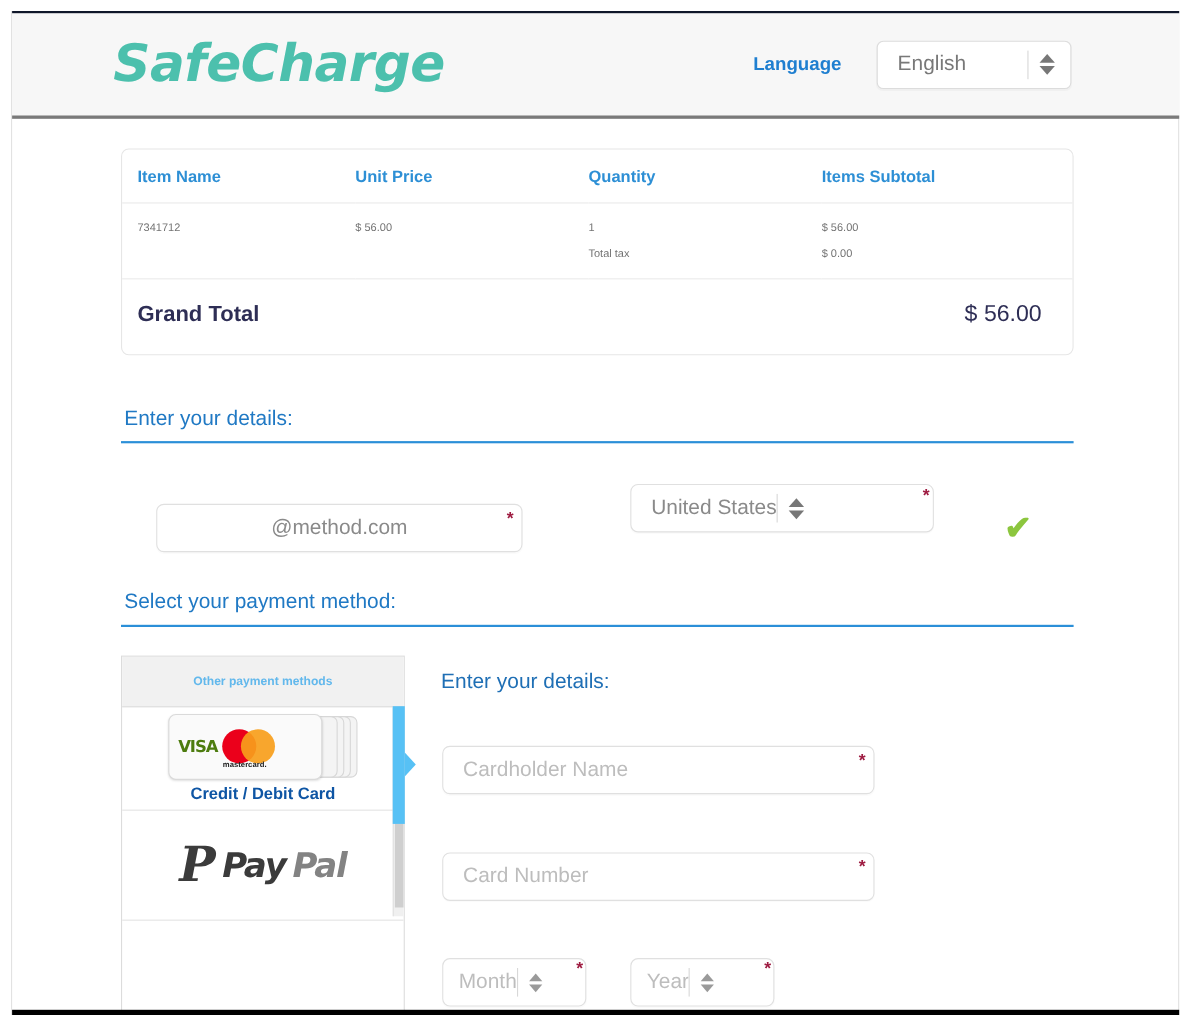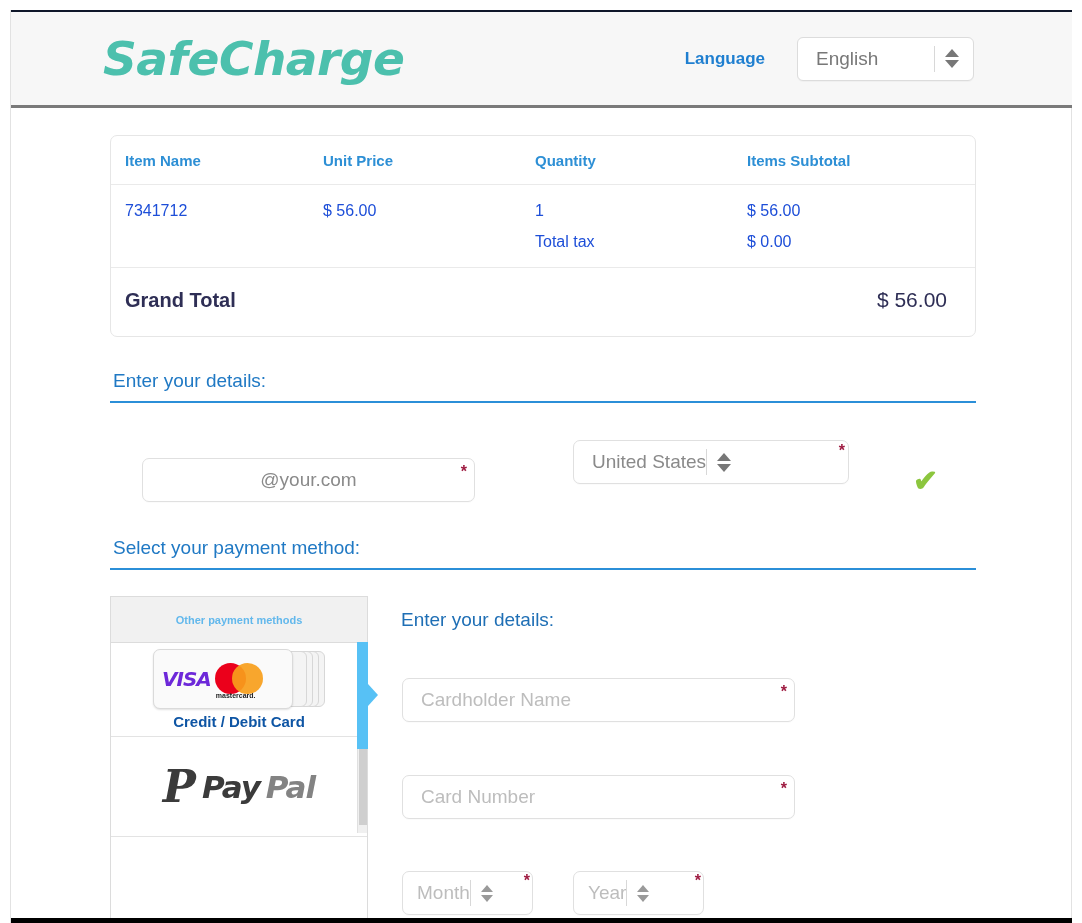--- a/index.html
+++ b/index.html
@@ -109,22 +109,22 @@
   .summary th {
     text-align: left;
     color: #2d8fd5;
     font-size: 15px;
     font-weight: bold;
     padding: 16px 0 15px 0;
     border-bottom: 1px solid #eaeaea;
   }
   .summary td {
     text-align: left;
-    color: #1d4ed8;
-    font-size: 16px;
+    color: #737373;
+    font-size: 10px;
     padding: 10px 0;
   }
   .c1 { padding-left: 14px !important; width: 212px; }
   .c2 { width: 212px; }
   .c3 { width: 212px; }
   .c4 { }
   .row-item td { padding-top: 17px; padding-bottom: 6px; }
   .row-tax td { padding-top: 7px; padding-bottom: 16px; }
   .row-sep td { border-bottom: 1px solid #eaeaea; padding: 0; height: 0; }
   .row-total td {
@@ -261,24 +261,23 @@
     position: absolute; left: 0; top: 0;
     width: 140px; height: 60px;
     background: #fafafa;
     border: 1px solid #dadada;
     border-radius: 7px;
     display: flex; align-items: center;
     box-shadow: 0 1px 2px rgba(0,0,0,.12);
   }
   .visa {
     font-family: "DejaVu Sans", sans-serif;
-    font-size: 20px;
-    font-weight: bold;
-    font-style: italic;
-    color: #6d28d9;
+    font-size: 15px;
+    font-weight: bold;
+    color: #4d7c0f;
     margin-left: 8px;
     letter-spacing: -1px;
   }
   .mc { position: relative; width: 54px; height: 36px; margin-left: 4px; }
   .mc .circ { position: absolute; top: 2px; width: 31px; height: 31px; border-radius: 50%; }
   .mc .red { left: 0; background: #eb001b; }
   .mc .yel { left: 17px; background: #f79e1b; opacity: .92; }
   .mc .mclbl {
     position: absolute; bottom: -2px; left: 1px;
     font-size: 7px; font-weight: bold; color: #222;
@@ -365,21 +364,21 @@
           <td class="c4 gt-val">$ 56.00</td>
         </tr>
       </tbody>
     </table>
   </div>
 
   <div class="section-head" style="left:113px; top:370px;">Enter your details:</div>
   <div class="section-rule" style="left:110px; top:401px; width:866px;"></div>
 
   <div class="field" style="left:142px; top:458px; width:333px; justify-content:center;">
-    <span class="txt">@your.com</span>
+    <span class="txt">@method.com</span>
     <span class="req" style="right:7px; top:5px;">*</span>
   </div>
 
   <div class="field" style="left:573px; top:440px; width:276px;">
     <span class="txt" style="padding-left:18px;">United States</span>
     <span class="select-sep"></span>
     <span class="stepper">
       <span class="ar up"></span>
       <span class="ar dn"></span>
     </span>

